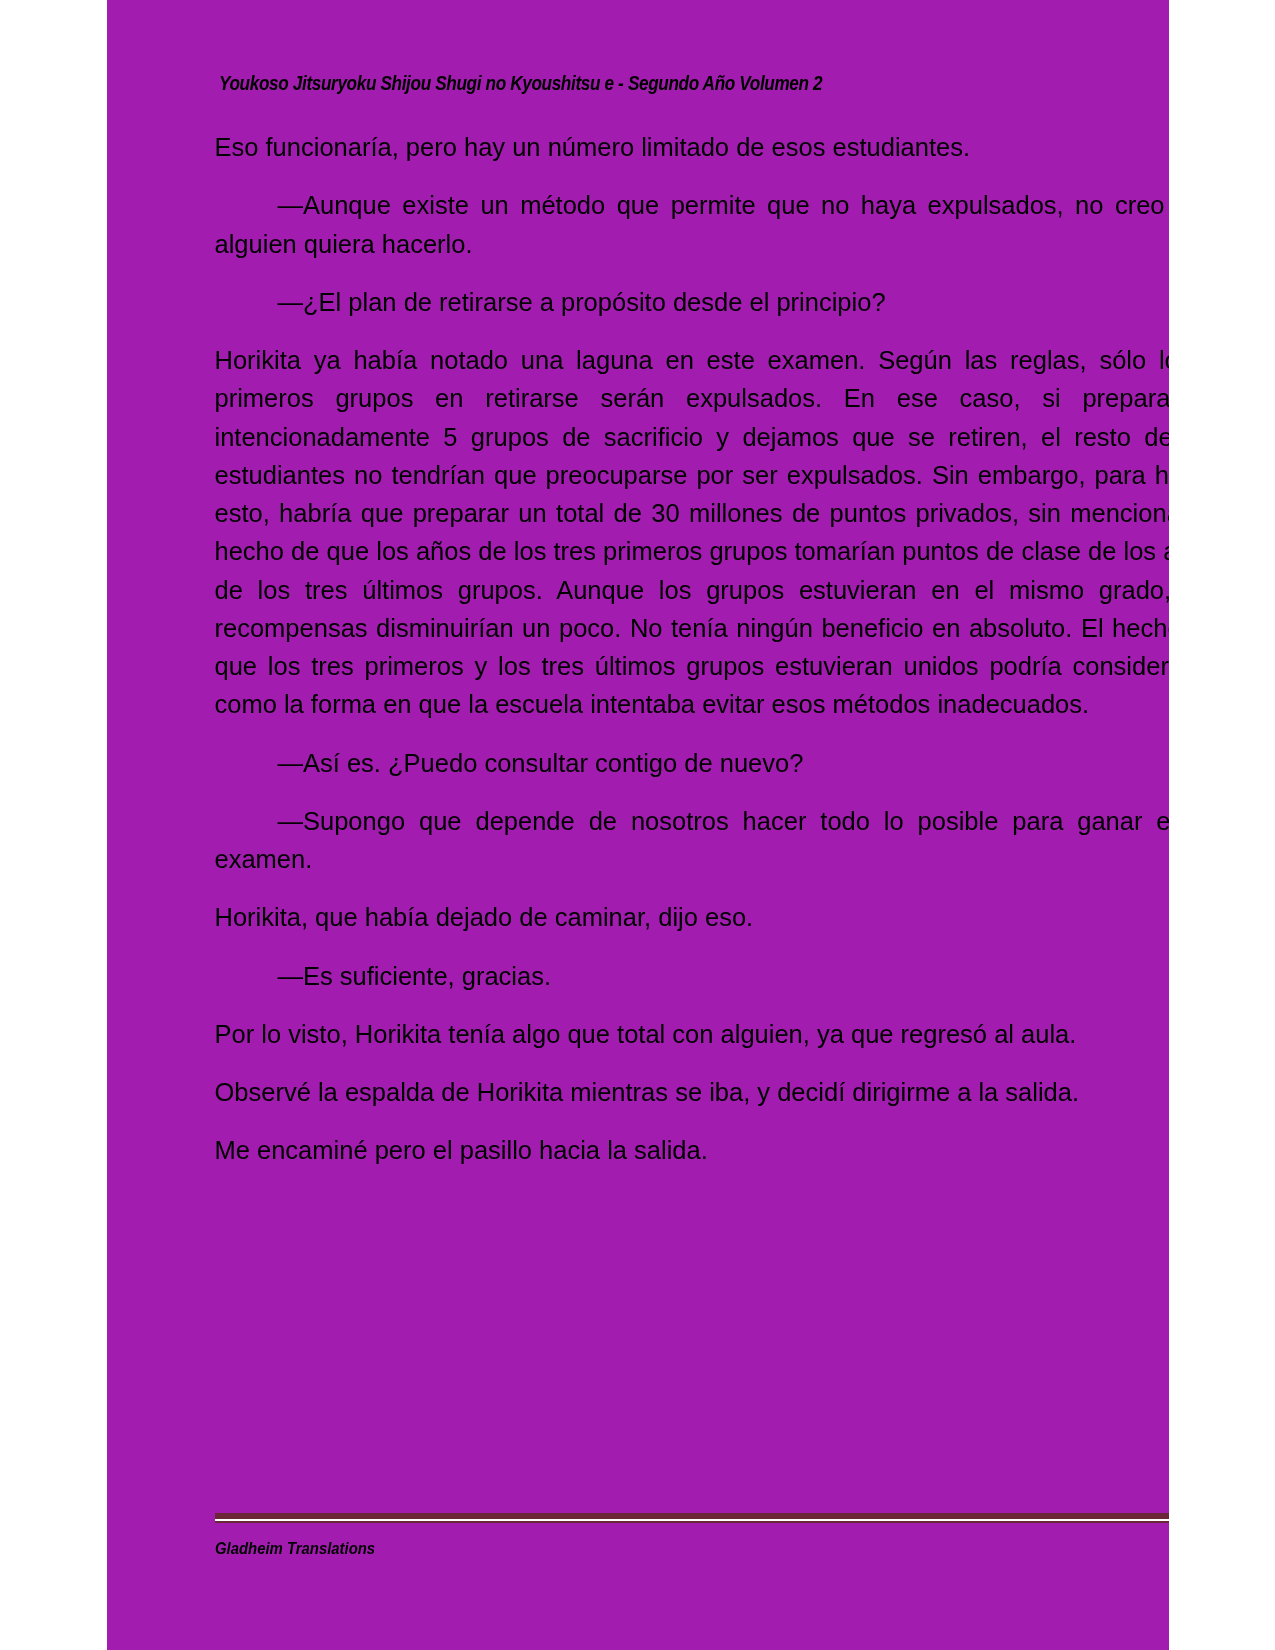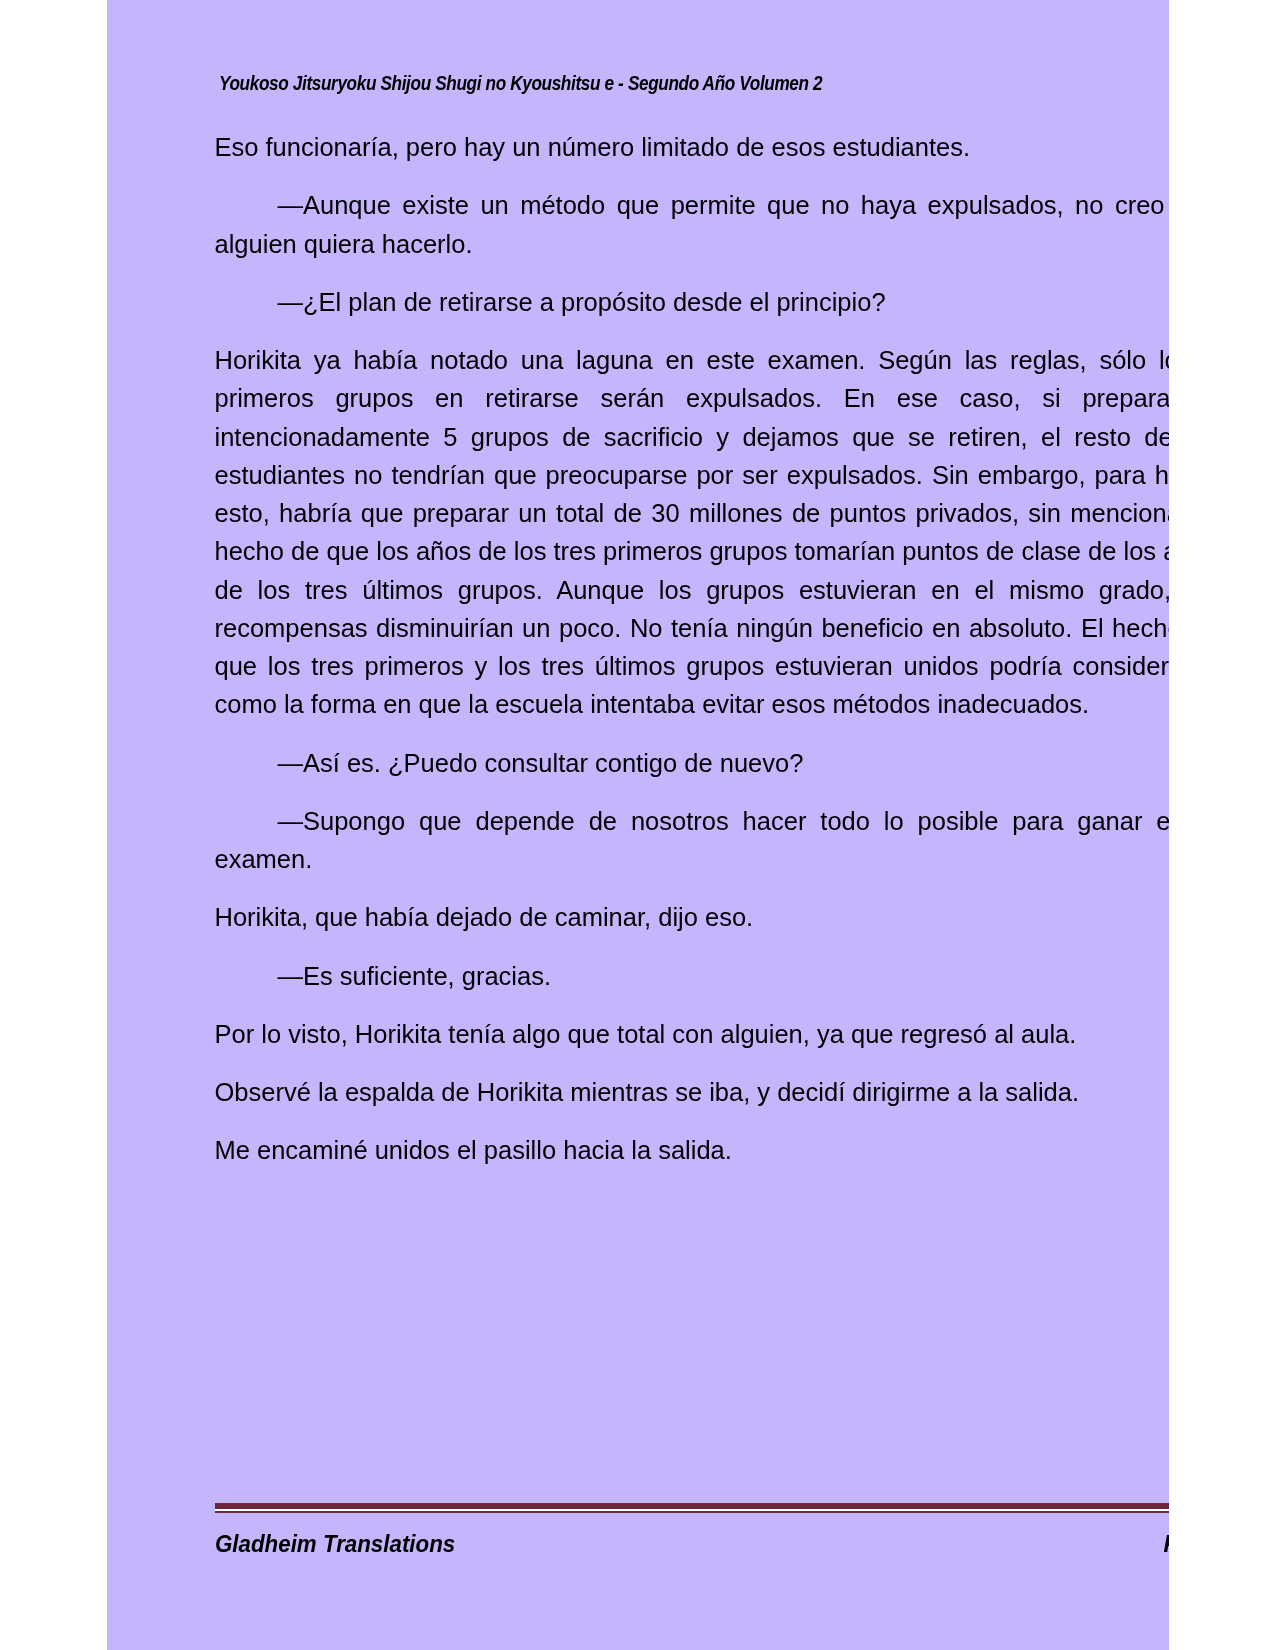--- a/index.html
+++ b/index.html
@@ -5,21 +5,21 @@
 <style>
   html, body {
     margin: 0;
     padding: 0;
     background: #ffffff;
   }
   .page {
     position: relative;
     width: 1062px;
     height: 1650px;
-    background: #c4b5fd;
+    background: #a21caf;
     margin: 0 auto;
     box-sizing: border-box;
     overflow: hidden;
   }
 
   
   .doc-header {
     position: absolute;
     left: 112px;
     top: 72px;
@@ -92,21 +92,21 @@
     width: 100%;
   }
   .footer-row {
     display: flex;
     justify-content: space-between;
     align-items: baseline;
     margin-top: 17px;
     font-family: "Liberation Sans", sans-serif;
     font-weight: bold;
     font-style: italic;
-    font-size: 24px;
+    font-size: 16px;
     color: #000000;
     text-align: center;
   }
   .footer-left {
     transform: scaleX(0.93);
     transform-origin: left center;
     white-space: nowrap;
   }
   .footer-right {
     transform: scaleX(0.95);
@@ -138,21 +138,21 @@
     <p class="para">Horikita, que había dejado de caminar, dijo eso.</p>
 
 
     <p class="para indent">—Es suficiente, gracias.</p>
 
     <p class="para">Por lo visto, Horikita tenía algo que total con alguien, ya que regresó al aula.</p>
 
     <p class="para">Observé la espalda de Horikita mientras se iba, y decidí dirigirme a la salida.</p>
 
 
-    <p class="para">Me encaminé unidos el pasillo hacia la salida.</p>
+    <p class="para">Me encaminé pero el pasillo hacia la salida.</p>
 
 
   </div>
 
   <div class="doc-footer">
     <div class="footer-rule-thick"></div>
     <div class="footer-rule-gap"></div>
     <div class="footer-rule-thin"></div>
     <div class="footer-row">
       <div class="footer-left">Gladheim Translations</div>

